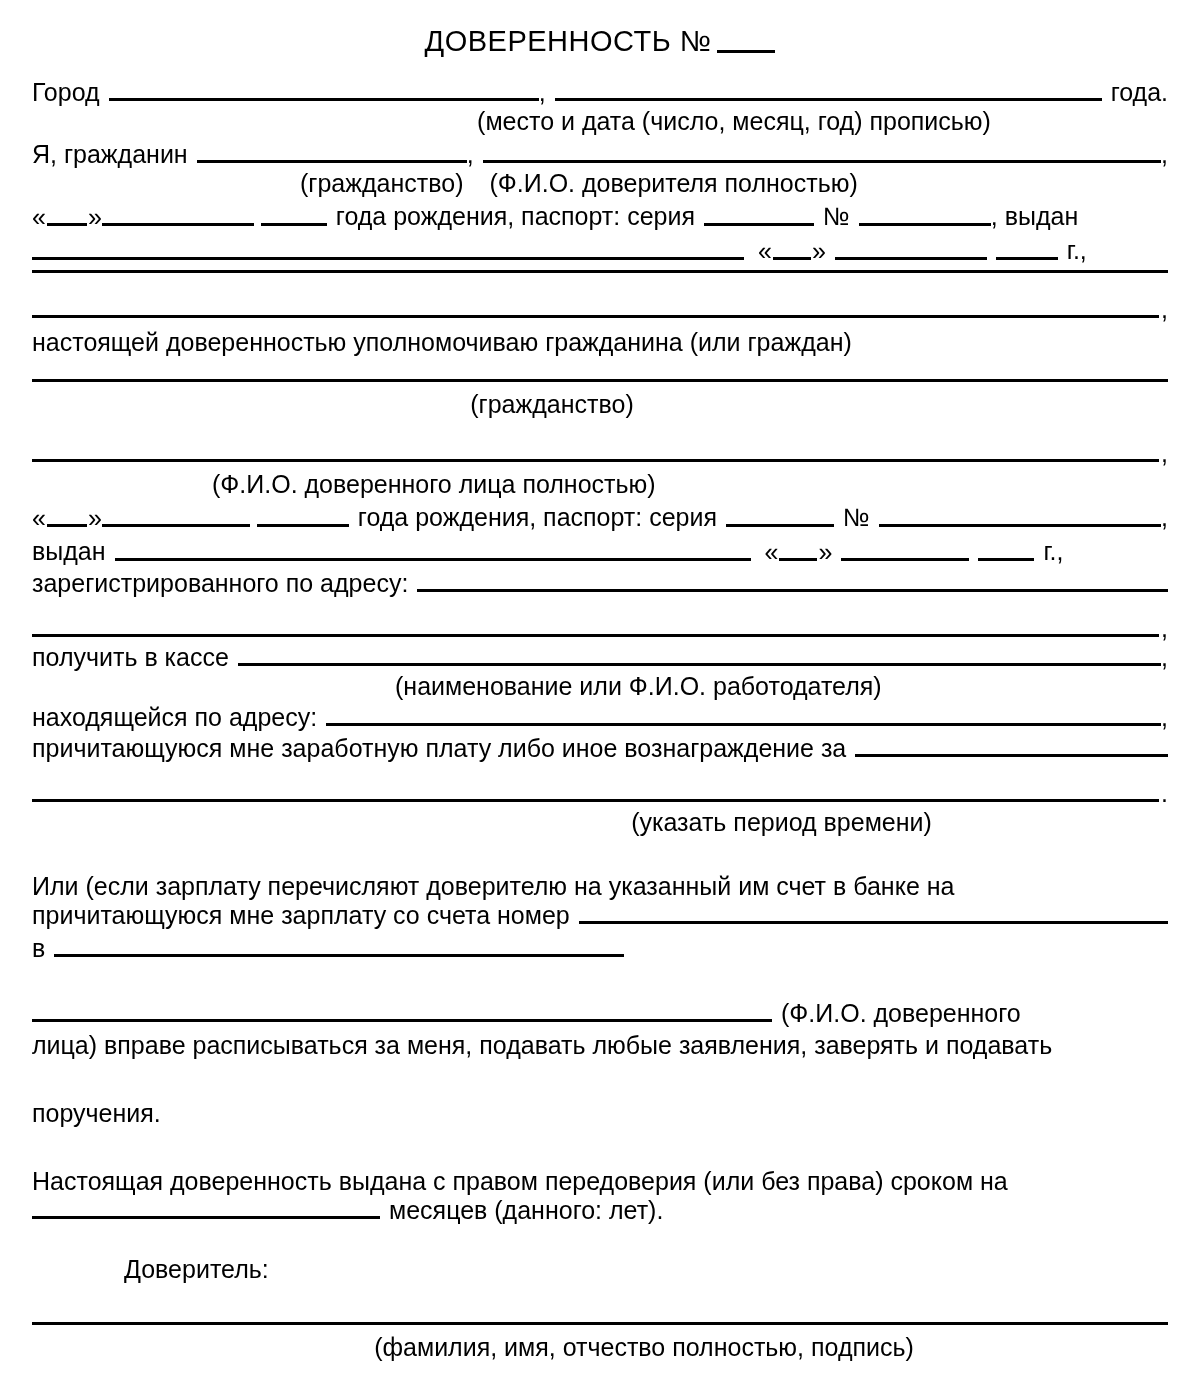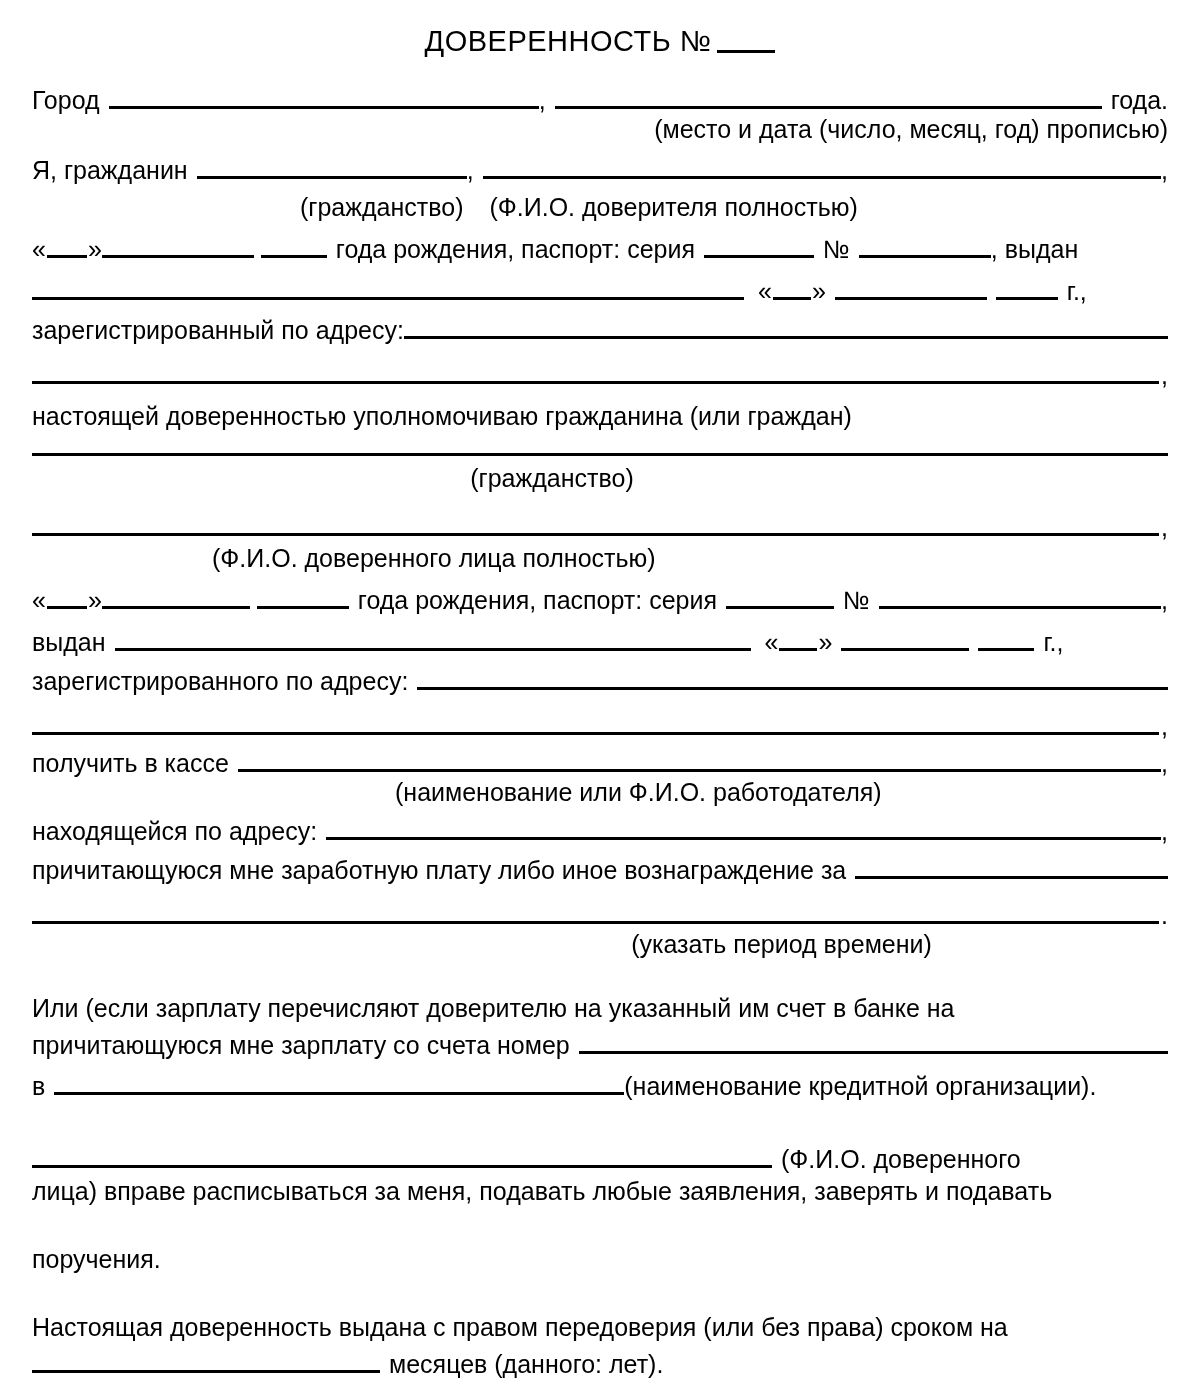--- a/index.html
+++ b/index.html
@@ -36,25 +36,24 @@
     display: inline-block;
     width: 58px;
     border-bottom: 3px solid #000;
     vertical-align: -2px;
     margin-left: 6px;
   }
 
   
   .row {
     display: flex;
-    align-items: center;
+    align-items: flex-start;
     font-size: 25px;
     line-height: 1.0;
     white-space: nowrap;
-    margin-top: 8px;
   }
   .row.free { display: block; }
 
   .txt { flex: 0 0 auto; }
 
   
   .rule {
     flex: 0 0 auto;
     border-bottom: 3px solid #000;
     height: 0;
@@ -134,21 +133,21 @@
     <span class="rule" style="width:430px"></span>
     <span class="txt">,</span>
     <span class="sp"></span>
     <span class="rule grow"></span>
     <span class="sp"></span>
     <span class="txt">года.</span>
   </div>
 
   <div class="spacer-4"></div>
 
-  <div class="caption" style="text-align:right; padding-left:268px">(место и дата (число, месяц, год) прописью)</div>
+  <div class="caption" style="text-align:center; padding-left:268px">(место и дата (число, месяц, год) прописью)</div>
 
   <div class="spacer-8"></div>
 
   <div class="row">
     <span class="txt">Я, гражданин</span>
     <span class="sp"></span>
     <span class="rule" style="width:270px"></span>
     <span class="txt">,</span>
     <span class="sp"></span>
     <span class="rule grow"></span>
@@ -199,21 +198,20 @@
     <span class="rule" style="width:152px"></span>
     <span class="sp"></span>
     <span class="rule" style="width:62px"></span>
     <span class="sp"></span>
     <span class="txt">г.,</span>
   </div>
 
   <div class="spacer-6"></div>
 
   <div class="row">
-    <span class="txt">зарегистрированный по адресу:</span>
     <span class="rule grow"></span>
   </div>
 
   <div class="spacer-20"></div>
 
   <div class="fullrule-wrap">
     <span class="fullrule"></span>
     <span class="tail">,</span>
   </div>
 
@@ -353,21 +351,20 @@
     <span class="sp"></span>
     <span class="rule grow"></span>
   </div>
 
   <div class="spacer-8"></div>
 
   <div class="row">
     <span class="txt">в</span>
     <span class="sp"></span>
     <span class="rule" style="width:570px"></span>
-    <span class="txt">(наименование кредитной организации).</span>
   </div>
 
   <div class="spacer-40"></div>
 
   <div class="row">
     <span class="rule" style="width:740px"></span>
     <span class="sp"></span>
     <span class="txt">(Ф.И.О. доверенного</span>
   </div>
 

